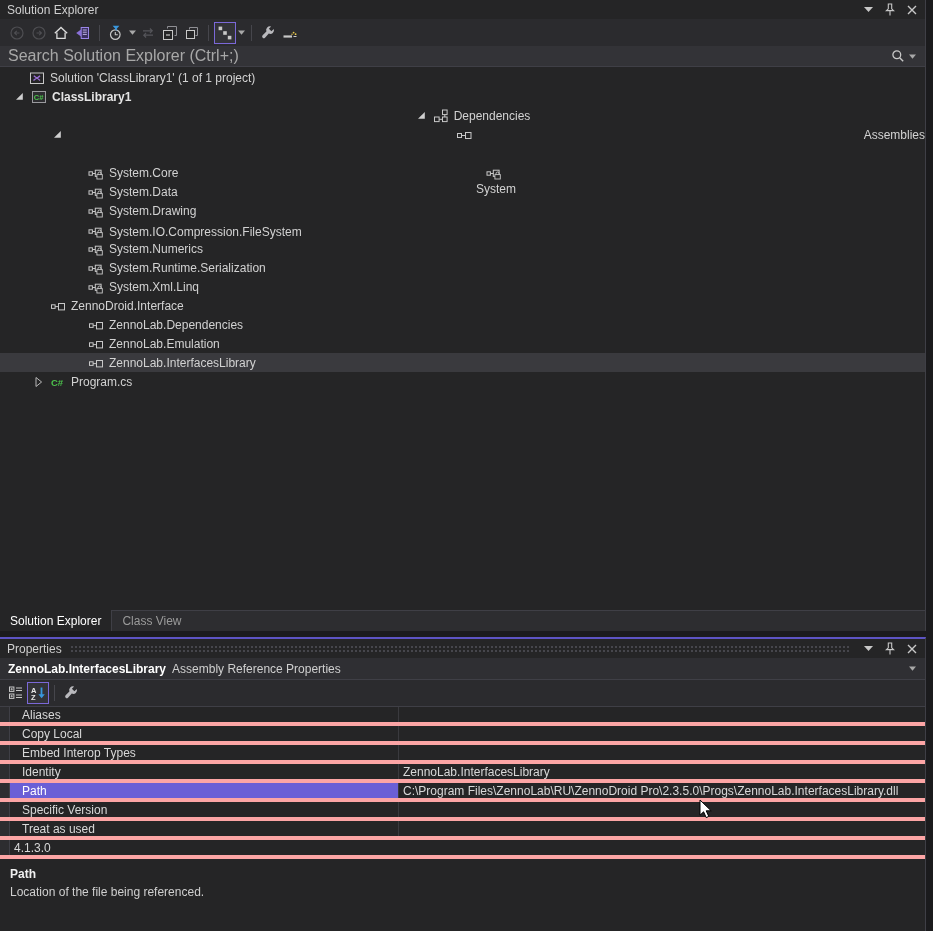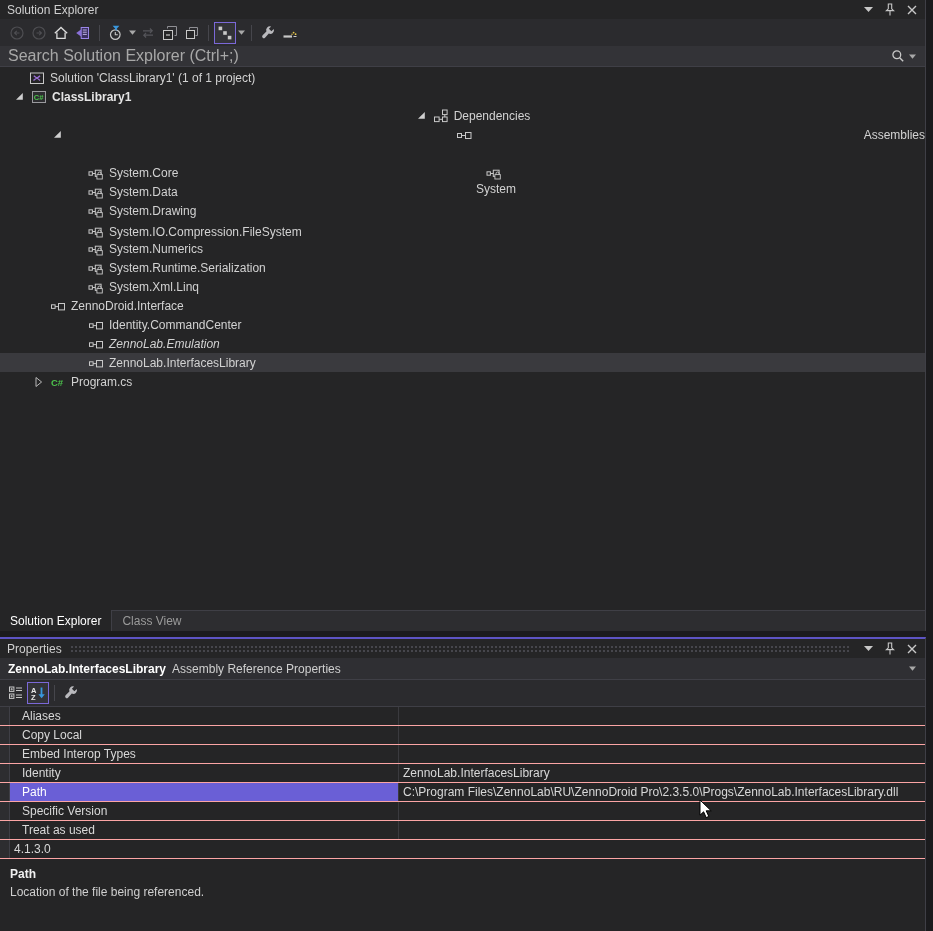--- a/index.html
+++ b/index.html
@@ -44,21 +44,21 @@
   
   .props { position:absolute; left:0; top:637px; width:926px; height:294px; background:#252526; border-top:2px solid #5d54c4; border-right:1px solid #3f3f46; }
   .obj-combo { height:22px; background:#2f2f33; display:flex; align-items:center; padding:0 8px; border-bottom:1px solid #3f3f46; }
   .obj-name { font-weight:bold; color:#ffffff; margin-right:6px; white-space:nowrap; }
   .obj-kind { color:#cfcfcf; white-space:nowrap; }
   .obj-caret { margin-left:auto; display:flex; align-items:center; background:transparent; border:none; }
 
   .props-toolbar { height:26px; display:flex; align-items:center; padding-left:5px; background:#2b2b2e; }
 
   .pgrid { height:152px; border-top:1px solid #3f3f46; }
-  .prow { display:flex; height:19px; border-bottom:1px solid #fca5a5; }
+  .prow { display:flex; height:19px; border-bottom:4px solid #fca5a5; }
   .pgutter { flex:0 0 10px; background:#2d2d30; border-right:1px solid #3f3f46; }
   .pname { flex:0 0 389px; display:flex; align-items:center; padding-left:12px; color:#d8d8d8; border-right:1px solid #3a3a3e; white-space:nowrap; overflow:hidden; }
   .pval { flex:1; display:flex; align-items:center; padding-left:4px; color:#d8d8d8; white-space:nowrap; overflow:hidden; }
   .prow.selected .pname { background:#6a5fd6; color:#ffffff; }
 
   .descr { padding:9px 10px 0 10px; }
   .descr-title { font-weight:bold; color:#f0f0f0; margin-bottom:4px; }
   .descr-text { color:#cfcfcf; }
 
   .ico { display:inline-flex; align-items:center; justify-content:center; line-height:0; }
@@ -399,23 +399,23 @@
         </div>
         <div class="trow" style="padding-left: 67px;">
           <span class="slot-arrow"></span>
           <span class="slot-icon">
             <svg width="16" height="16" viewBox="0 0 16 16">
               <rect x="1.5" y="6.8" width="3.6" height="3.6" fill="none" stroke="#c8c8c8"></rect>
               <path d="M5.1 8.6 H8.5" stroke="#c8c8c8"></path>
               <rect x="8.5" y="5.5" width="6" height="6.4" fill="none" stroke="#c8c8c8"></rect>
             </svg>
           </span>
-          <span class="tlabel">Identity.CommandCenter</span>
-        </div>
-        <div class="trow" style="padding-left: 67px; font-style: italic;">
+          <span class="tlabel">ZennoLab.Dependencies</span>
+        </div>
+        <div class="trow" style="padding-left: 67px;">
           <span class="slot-arrow"></span>
           <span class="slot-icon">
             <svg width="16" height="16" viewBox="0 0 16 16">
               <rect x="1.5" y="6.8" width="3.6" height="3.6" fill="none" stroke="#c8c8c8"></rect>
               <path d="M5.1 8.6 H8.5" stroke="#c8c8c8"></path>
               <rect x="8.5" y="5.5" width="6" height="6.4" fill="none" stroke="#c8c8c8"></rect>
             </svg>
           </span>
           <span class="tlabel">ZennoLab.Emulation</span>
         </div>

